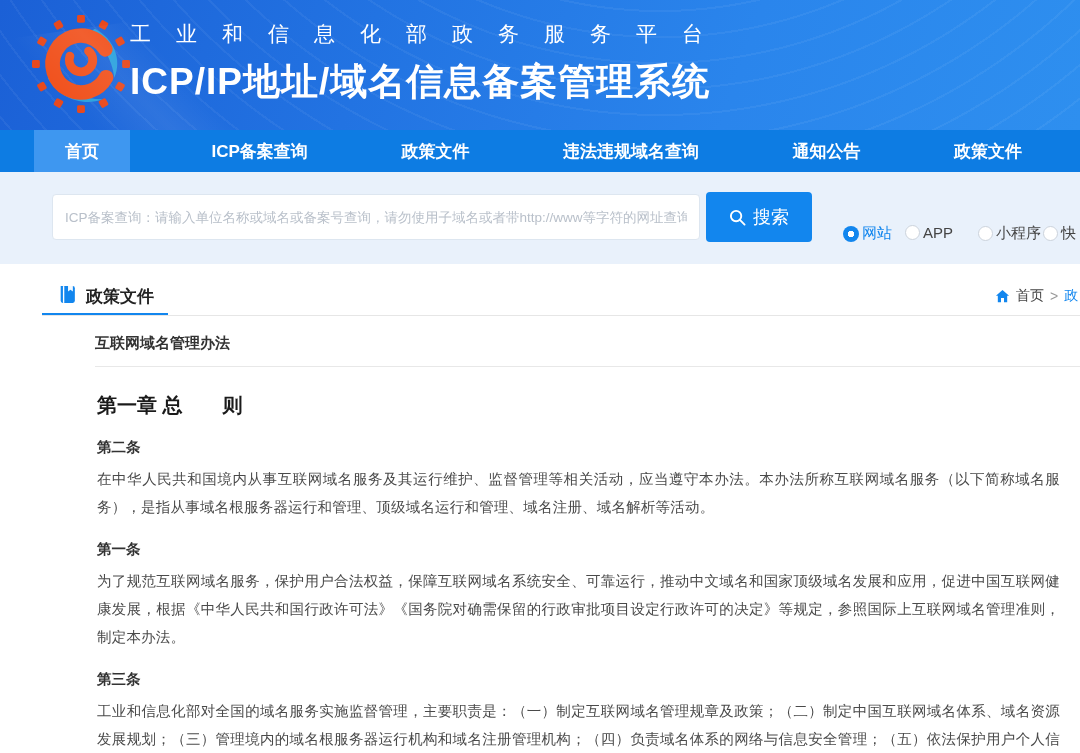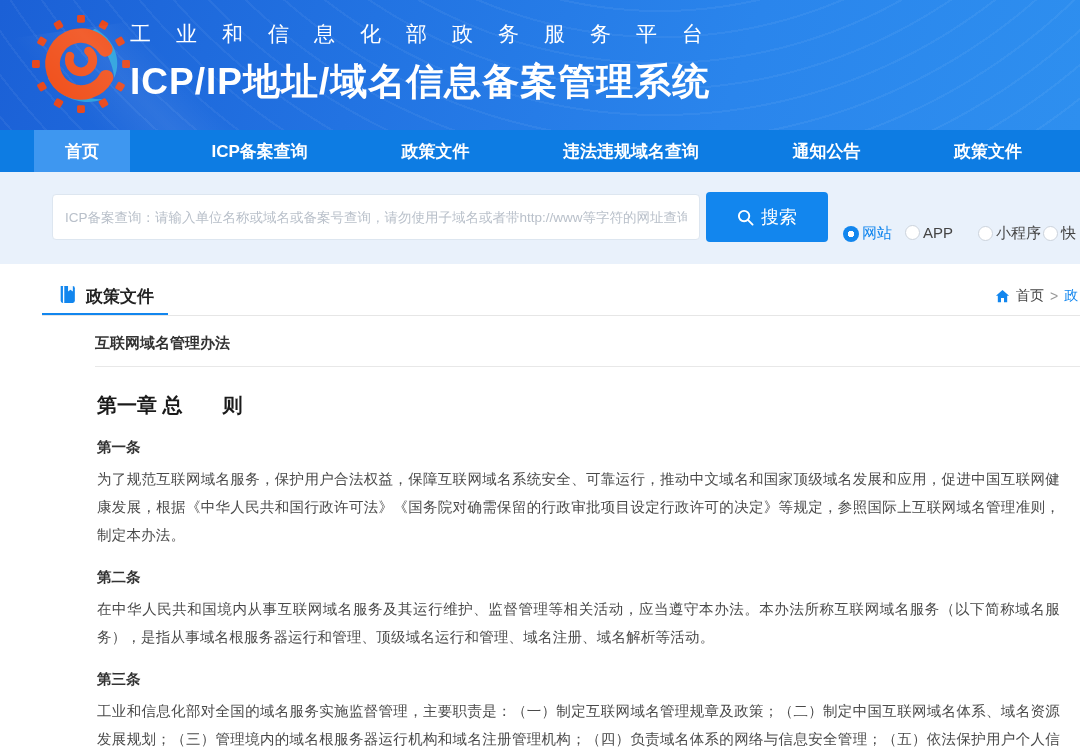--- a/index.html
+++ b/index.html
@@ -39,21 +39,21 @@
 
   
   .search-sec{position:relative;height:92px;background:#e9f1fb;}
   .search-input{
     position:absolute;left:52px;top:22px;width:648px;height:46px;box-sizing:border-box;
     border:1px solid #dde6f0;border-radius:4px;padding:0 12px;font-size:13.5px;color:#333;
     outline:none;background:#fff;font-family:inherit;
   }
   .search-input::placeholder{color:#b9c0ca;}
   .search-btn{
-    position:absolute;left:706px;top:20px;width:122px;height:50px;border:none;border-radius:4px;
+    position:absolute;left:706px;top:20px;width:106px;height:50px;border:none;border-radius:4px;
     background:#1286ee;color:#fff;font-size:18px;display:flex;align-items:center;
     justify-content:center;gap:7px;cursor:pointer;font-family:Liberation Serif, serif;
   }
   .radio{position:absolute;top:52px;display:flex;align-items:center;cursor:pointer;}
   .dot{width:15px;height:15px;border-radius:50%;background:#fff;border:1px solid #ccd3dc;box-sizing:border-box;}
   .dot.sel{width:16px;height:16px;border:none;background:radial-gradient(circle,#fff 0 3px,#1286ee 3.5px);}
   .rlabel{margin-left:3px;font-size:15px;color:#444;white-space:nowrap;}
   .rlabel.sel-label{color:#1286ee;}
 
   
@@ -172,26 +172,26 @@
         <span class="crumb-cur">政</span>
       </div>
     </div>
 
     <article class="doc">
       <h1 class="doc-title">互联网域名管理办法</h1>
       <div class="doc-divider"></div>
       <h2 class="chapter">第一章 总　　则</h2>
 
       <section class="article">
+        <h3>第二条</h3>
+        <p>在中华人民共和国境内从事互联网域名服务及其运行维护、监督管理等相关活动，应当遵守本办法。本办法所称互联网域名服务（以下简称域名服务），是指从事域名根服务器运行和管理、顶级域名运行和管理、域名注册、域名解析等活动。</p>
+      </section>
+      <section class="article">
         <h3>第一条</h3>
         <p>为了规范互联网域名服务，保护用户合法权益，保障互联网域名系统安全、可靠运行，推动中文域名和国家顶级域名发展和应用，促进中国互联网健康发展，根据《中华人民共和国行政许可法》《国务院对确需保留的行政审批项目设定行政许可的决定》等规定，参照国际上互联网域名管理准则，制定本办法。</p>
-      </section>
-      <section class="article">
-        <h3>第二条</h3>
-        <p>在中华人民共和国境内从事互联网域名服务及其运行维护、监督管理等相关活动，应当遵守本办法。本办法所称互联网域名服务（以下简称域名服务），是指从事域名根服务器运行和管理、顶级域名运行和管理、域名注册、域名解析等活动。</p>
       </section>
       <section class="article">
         <h3>第三条</h3>
         <p>工业和信息化部对全国的域名服务实施监督管理，主要职责是：（一）制定互联网域名管理规章及政策；（二）制定中国互联网域名体系、域名资源发展规划；（三）管理境内的域名根服务器运行机构和域名注册管理机构；（四）负责域名体系的网络与信息安全管理；（五）依法保护用户个人信息和合法权益；（六）负责与域名有关的国际协调；（七）管理境内的域名解析服务；（八）管理其他与域名服务相关的活动。</p>
       </section>
 
     </article>
   </main>
 </div>
 

